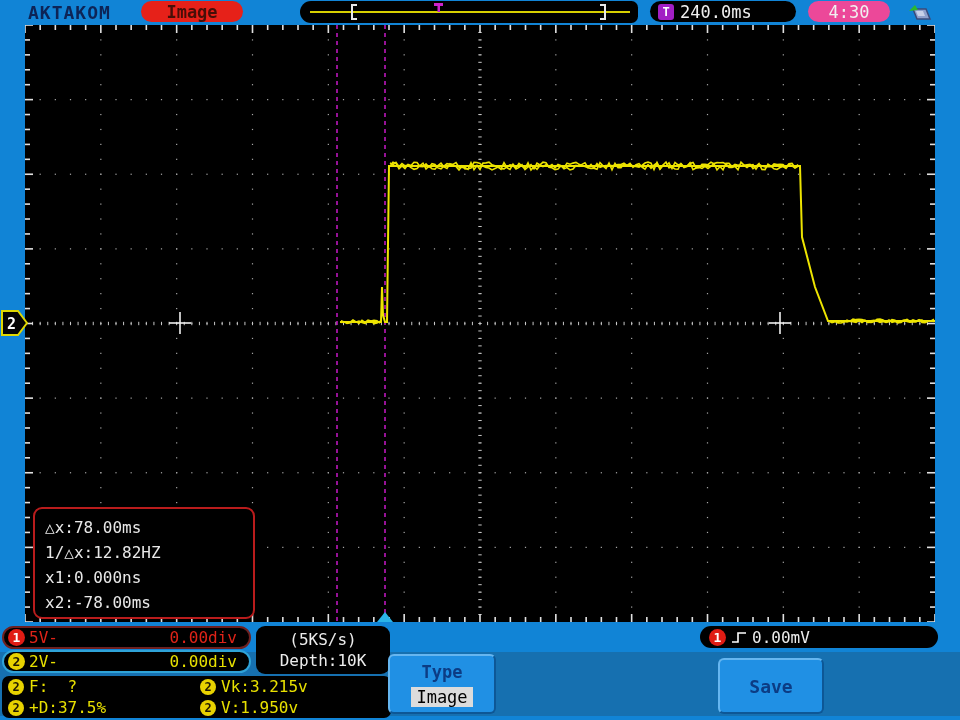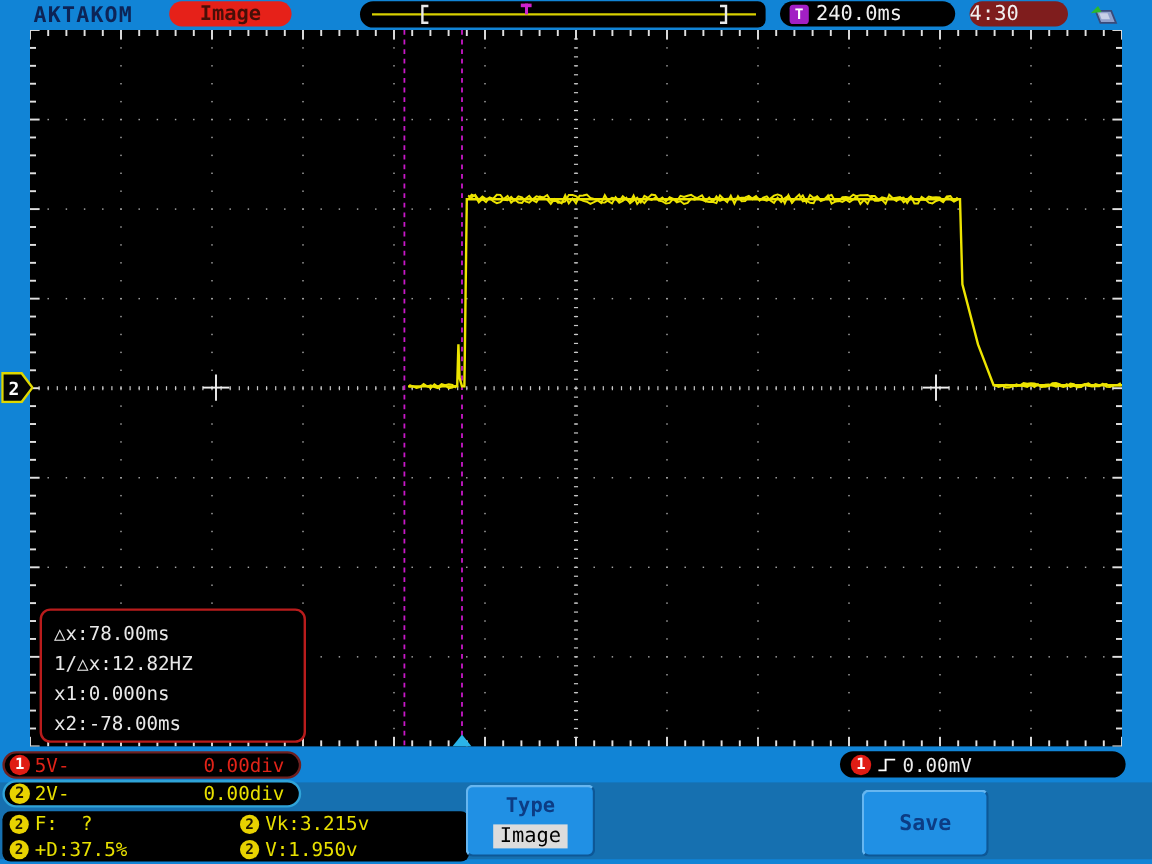--- a/index.html
+++ b/index.html
@@ -8,22 +8,22 @@
   .abs{position:absolute;}
   
   .brand{left:28px;top:2px;font-size:18px;font-weight:bold;color:#0d2456;letter-spacing:1px;}
   .stop-pill{left:141px;top:1px;width:102px;height:21px;border-radius:11px;background:#e62119;
              color:#470f08;font-size:17px;font-weight:bold;display:flex;align-items:center;justify-content:center;}
   .trigpos-bar{left:300px;top:1px;width:338px;height:22px;background:#000;border-radius:12px 7px 7px 12px;}
   .t-pill{left:650px;top:1px;width:146px;height:21px;background:#000;border-radius:11px;display:flex;
           align-items:center;gap:6px;padding-left:8px;color:#f0f0f0;font-size:17px;box-sizing:border-box;}
   .t-badge{width:16px;height:16px;background:#a21fc4;color:#fff;border-radius:3px;
            font-size:12px;font-weight:bold;line-height:16px;text-align:center;flex:none;}
-  .clock-pill{left:808px;top:1px;width:82px;height:21px;background:#7f1d1d;border-radius:11px;color:#f0f0f0;
-              font-size:17px;display:flex;align-items:center;justify-content:flex-start;}
+  .clock-pill{left:808px;top:1px;width:82px;height:21px;background:#ec4899;border-radius:11px;color:#f0f0f0;
+              font-size:17px;display:flex;align-items:center;justify-content:center;}
   .usb-icon{left:906px;top:2px;width:26px;height:20px;}
   
   .screen{left:25px;top:25px;width:910px;height:597px;background:#000;}
   .readout-box{position:absolute;left:8px;top:482px;width:222px;height:112px;border:2px solid #b91c1c;
                border-radius:9px;background:#000;box-sizing:border-box;padding:6px 0 0 10px;}
   .readout-box div{font-size:16px;line-height:25px;color:#e8e8e8;white-space:pre;}
   .ch2-tag{left:1px;top:310px;width:27px;height:26px;}
   
   .band2{left:0;top:652px;width:960px;height:64px;background:#1670b0;}
   .chpill{left:2px;width:249px;height:23px;background:#000;border-radius:12px;display:flex;align-items:center;
@@ -1372,20 +1372,24 @@
     <span>5V-</span>
     <span class="offset">0.00div</span>
   </div>
 
   <div class="abs chpill ch2">
     <span class="circle yel">2</span>
     <span>2V-</span>
     <span class="offset">0.00div</span>
   </div>
 
+  <div class="abs acq-panel">
+    <div>(5KS/s)</div>
+    <div>Depth:10K</div>
+  </div>
 
 
   <div class="abs trig-pill">
     <span class="circle red">1</span>
     <svg width="16" height="15">
       <polyline points="1,12 7,12 7,3 15,3" stroke="#ffffff" stroke-width="1.6" fill="none"></polyline>
     </svg>
     <span>0.00mV</span>
   </div>
 

